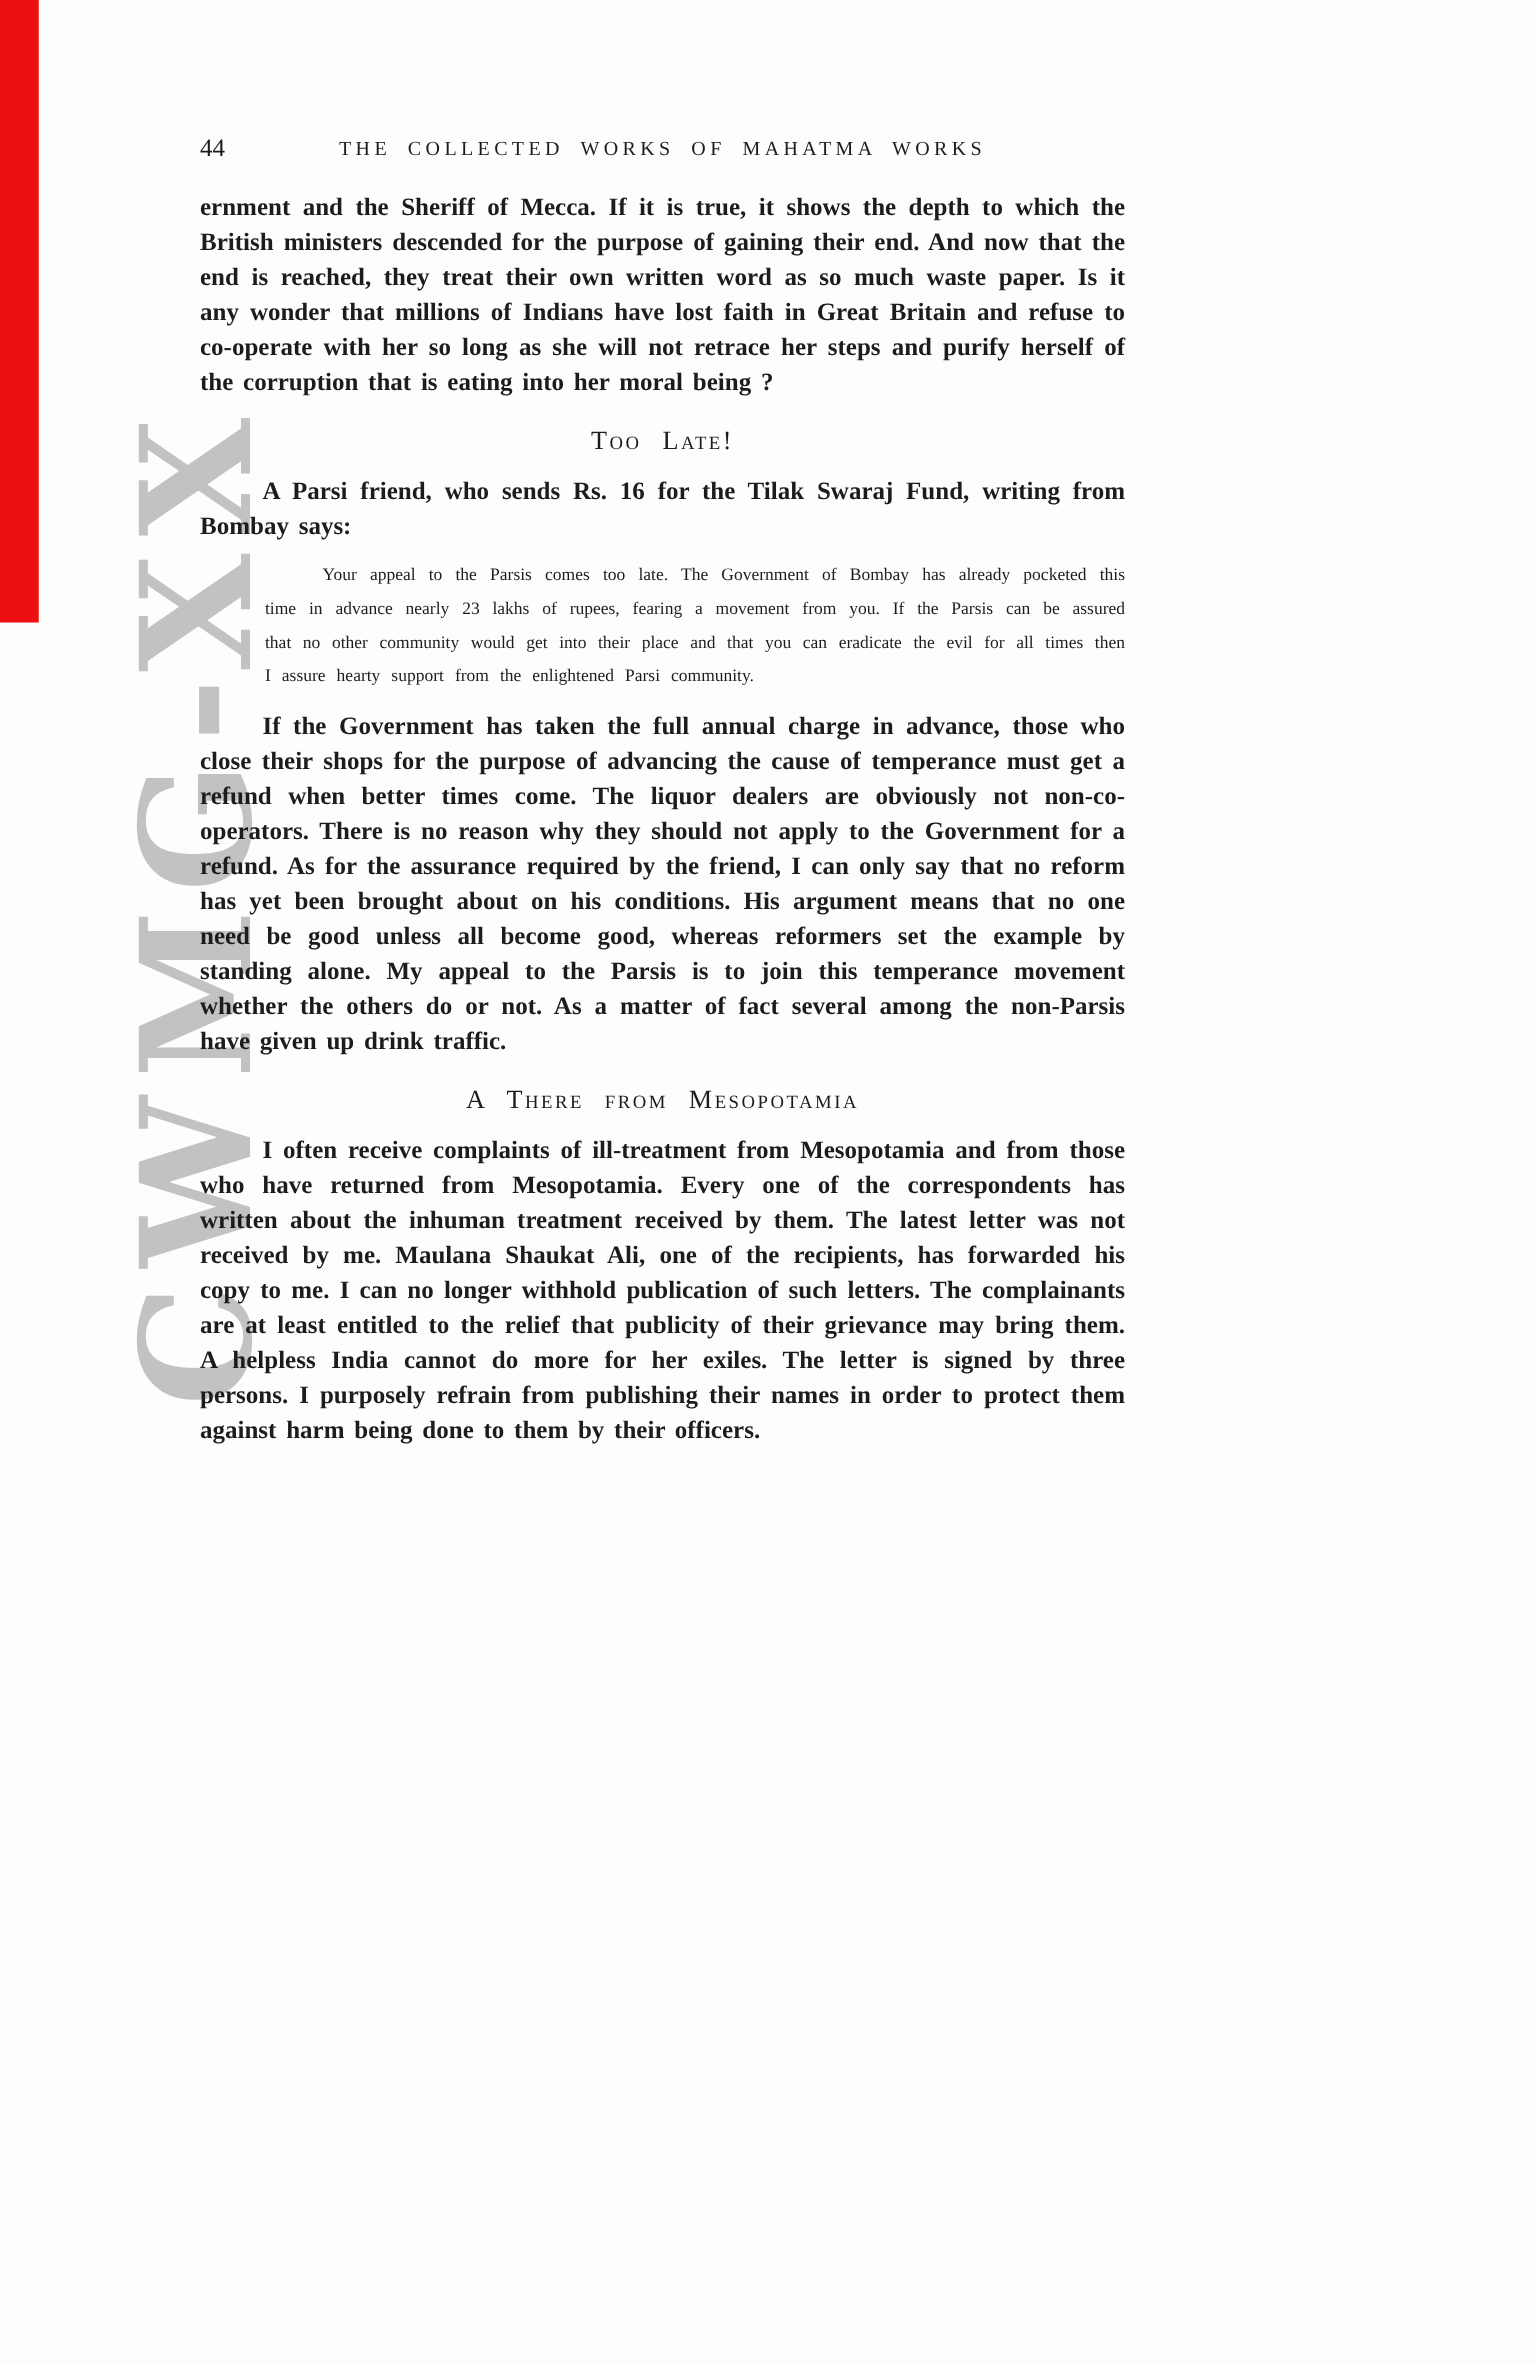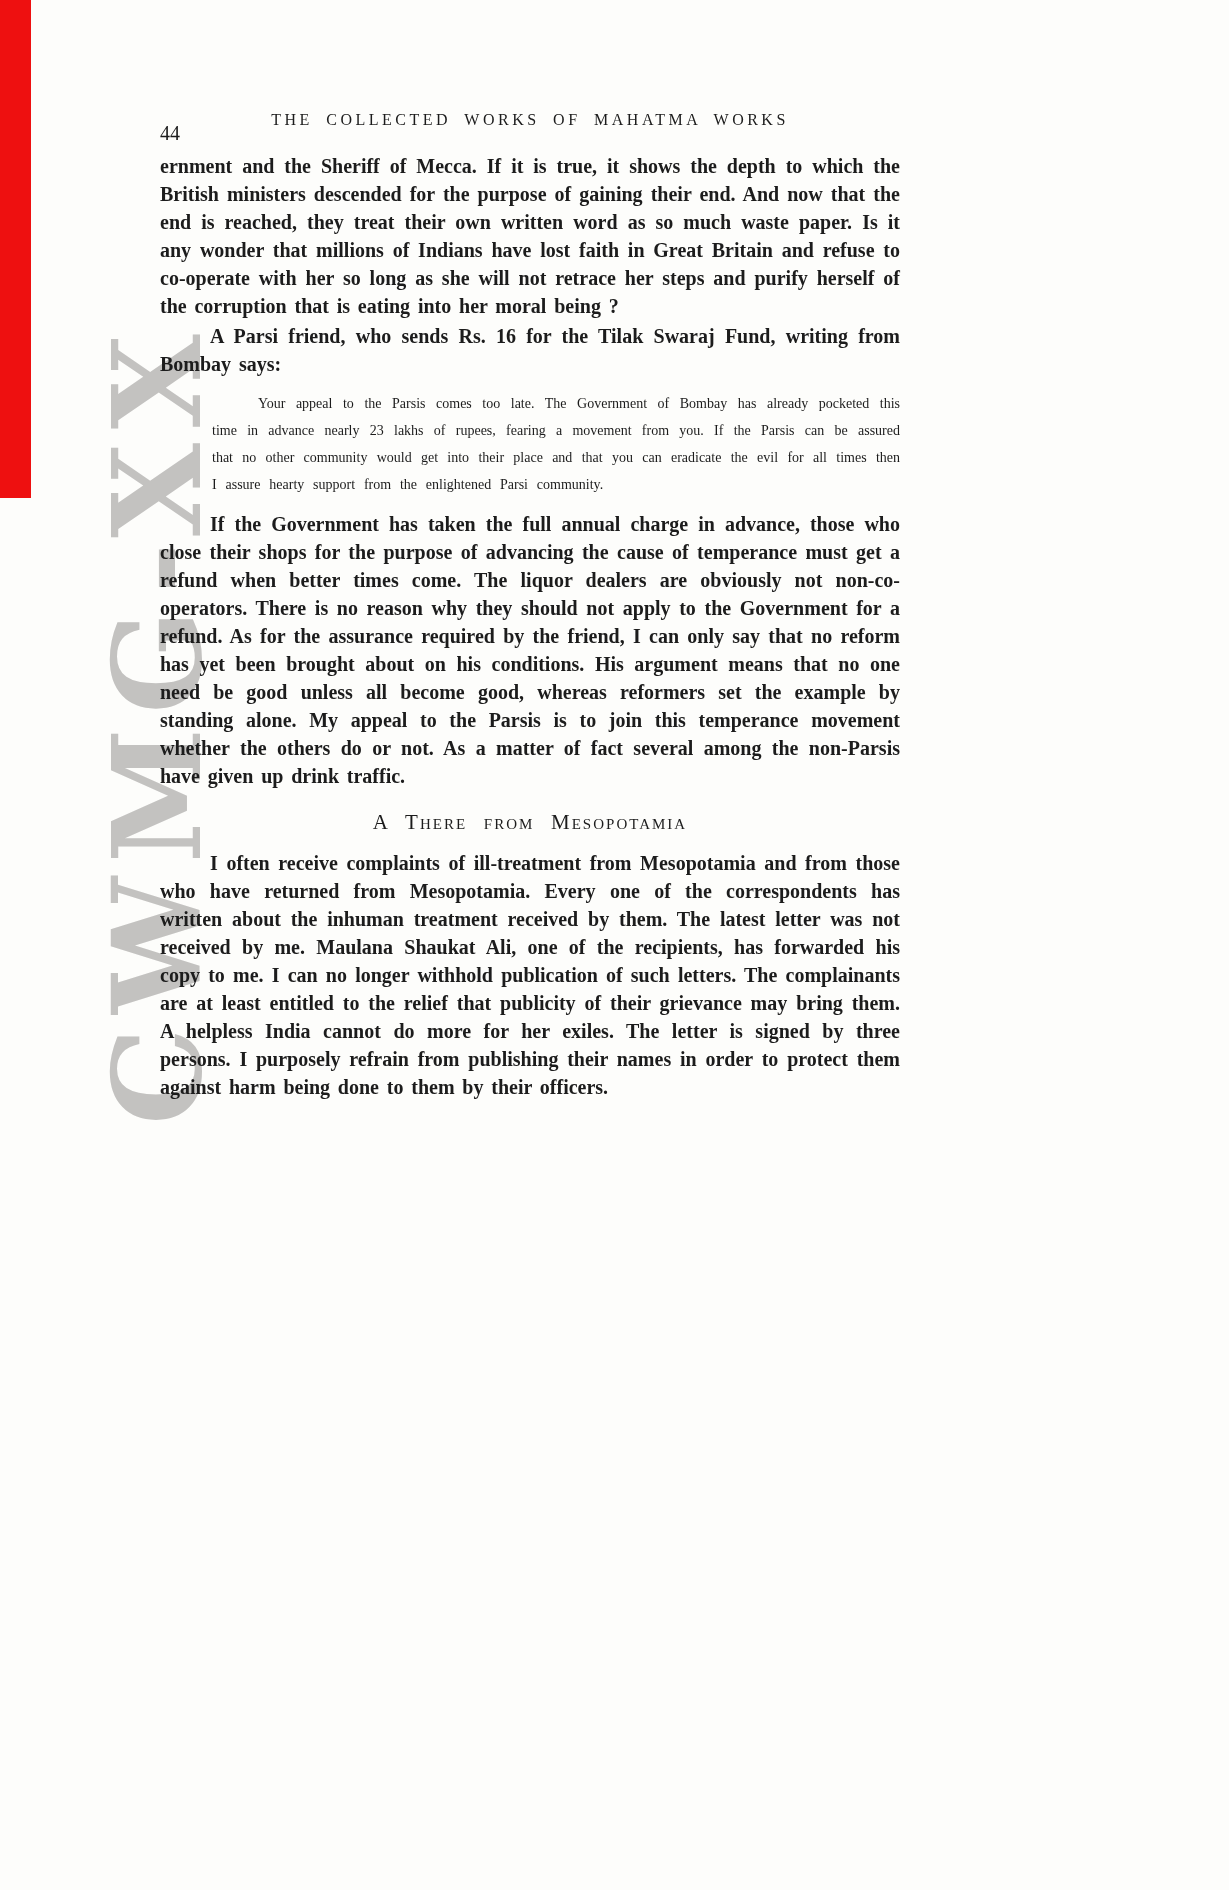--- a/index.html
+++ b/index.html
@@ -52,21 +52,21 @@
     color: #1c1c1c;
   }
   .page-header {
     position: relative;
     height: 30px;
     margin-bottom: 16px;
   }
   .page-number {
     position: absolute;
     left: 0;
-    top: 16px;
+    top: 2px;
     font-size: 20px;
   }
   .running-title {
     text-align: center;
     font-size: 16px;
     letter-spacing: 3.5px;
     word-spacing: 6px;
     padding-top: 5px;
   }
   p.body-para {
@@ -113,20 +113,21 @@
 
   <div class="content">
 
     <div class="page-header">
       <span class="page-number">44</span>
       <div class="running-title">THE COLLECTED WORKS OF MAHATMA WORKS</div>
     </div>
 
     <p class="body-para">ernment and the Sheriff of Mecca. If it is true, it shows the depth to which the British ministers descended for the purpose of gaining their end. And now that the end is reached, they treat their own written word as so much waste paper. Is it any wonder that millions of Indians have lost faith in Great Britain and refuse to co-operate with her so long as she will not retrace her steps and purify herself of the corruption that is eating into her moral being ?</p>
 
+    <h2 class="section-heading">Too Late!</h2>
 
     <p class="body-para indent">A Parsi friend, who sends Rs. 16 for the Tilak Swaraj Fund, writing from Bombay says:</p>
 
     <blockquote class="letter-quote">
       <span class="q-inner">Your appeal to the Parsis comes too late. The Government of Bombay has already pocketed this time in advance nearly 23 lakhs of rupees, fearing a movement from you. If the Parsis can be assured that no other community would get into their place and that you can eradicate the evil for all times then I assure hearty support from the enlightened Parsi community.</span>
     </blockquote>
 
     <p class="body-para indent">If the Government has taken the full annual charge in advance, those who close their shops for the purpose of advancing the cause of temperance must get a refund when better times come. The liquor dealers are obviously not non-co-operators. There is no reason why they should not apply to the Government for a refund. As for the assurance required by the friend, I can only say that no reform has yet been brought about on his conditions. His argument means that no one need be good unless all become good, whereas reformers set the example by standing alone. My appeal to the Parsis is to join this temperance movement whether the others do or not. As a matter of fact several among the non-Parsis have given up drink traffic.</p>
 
     <h2 class="section-heading">A There from Mesopotamia</h2>

